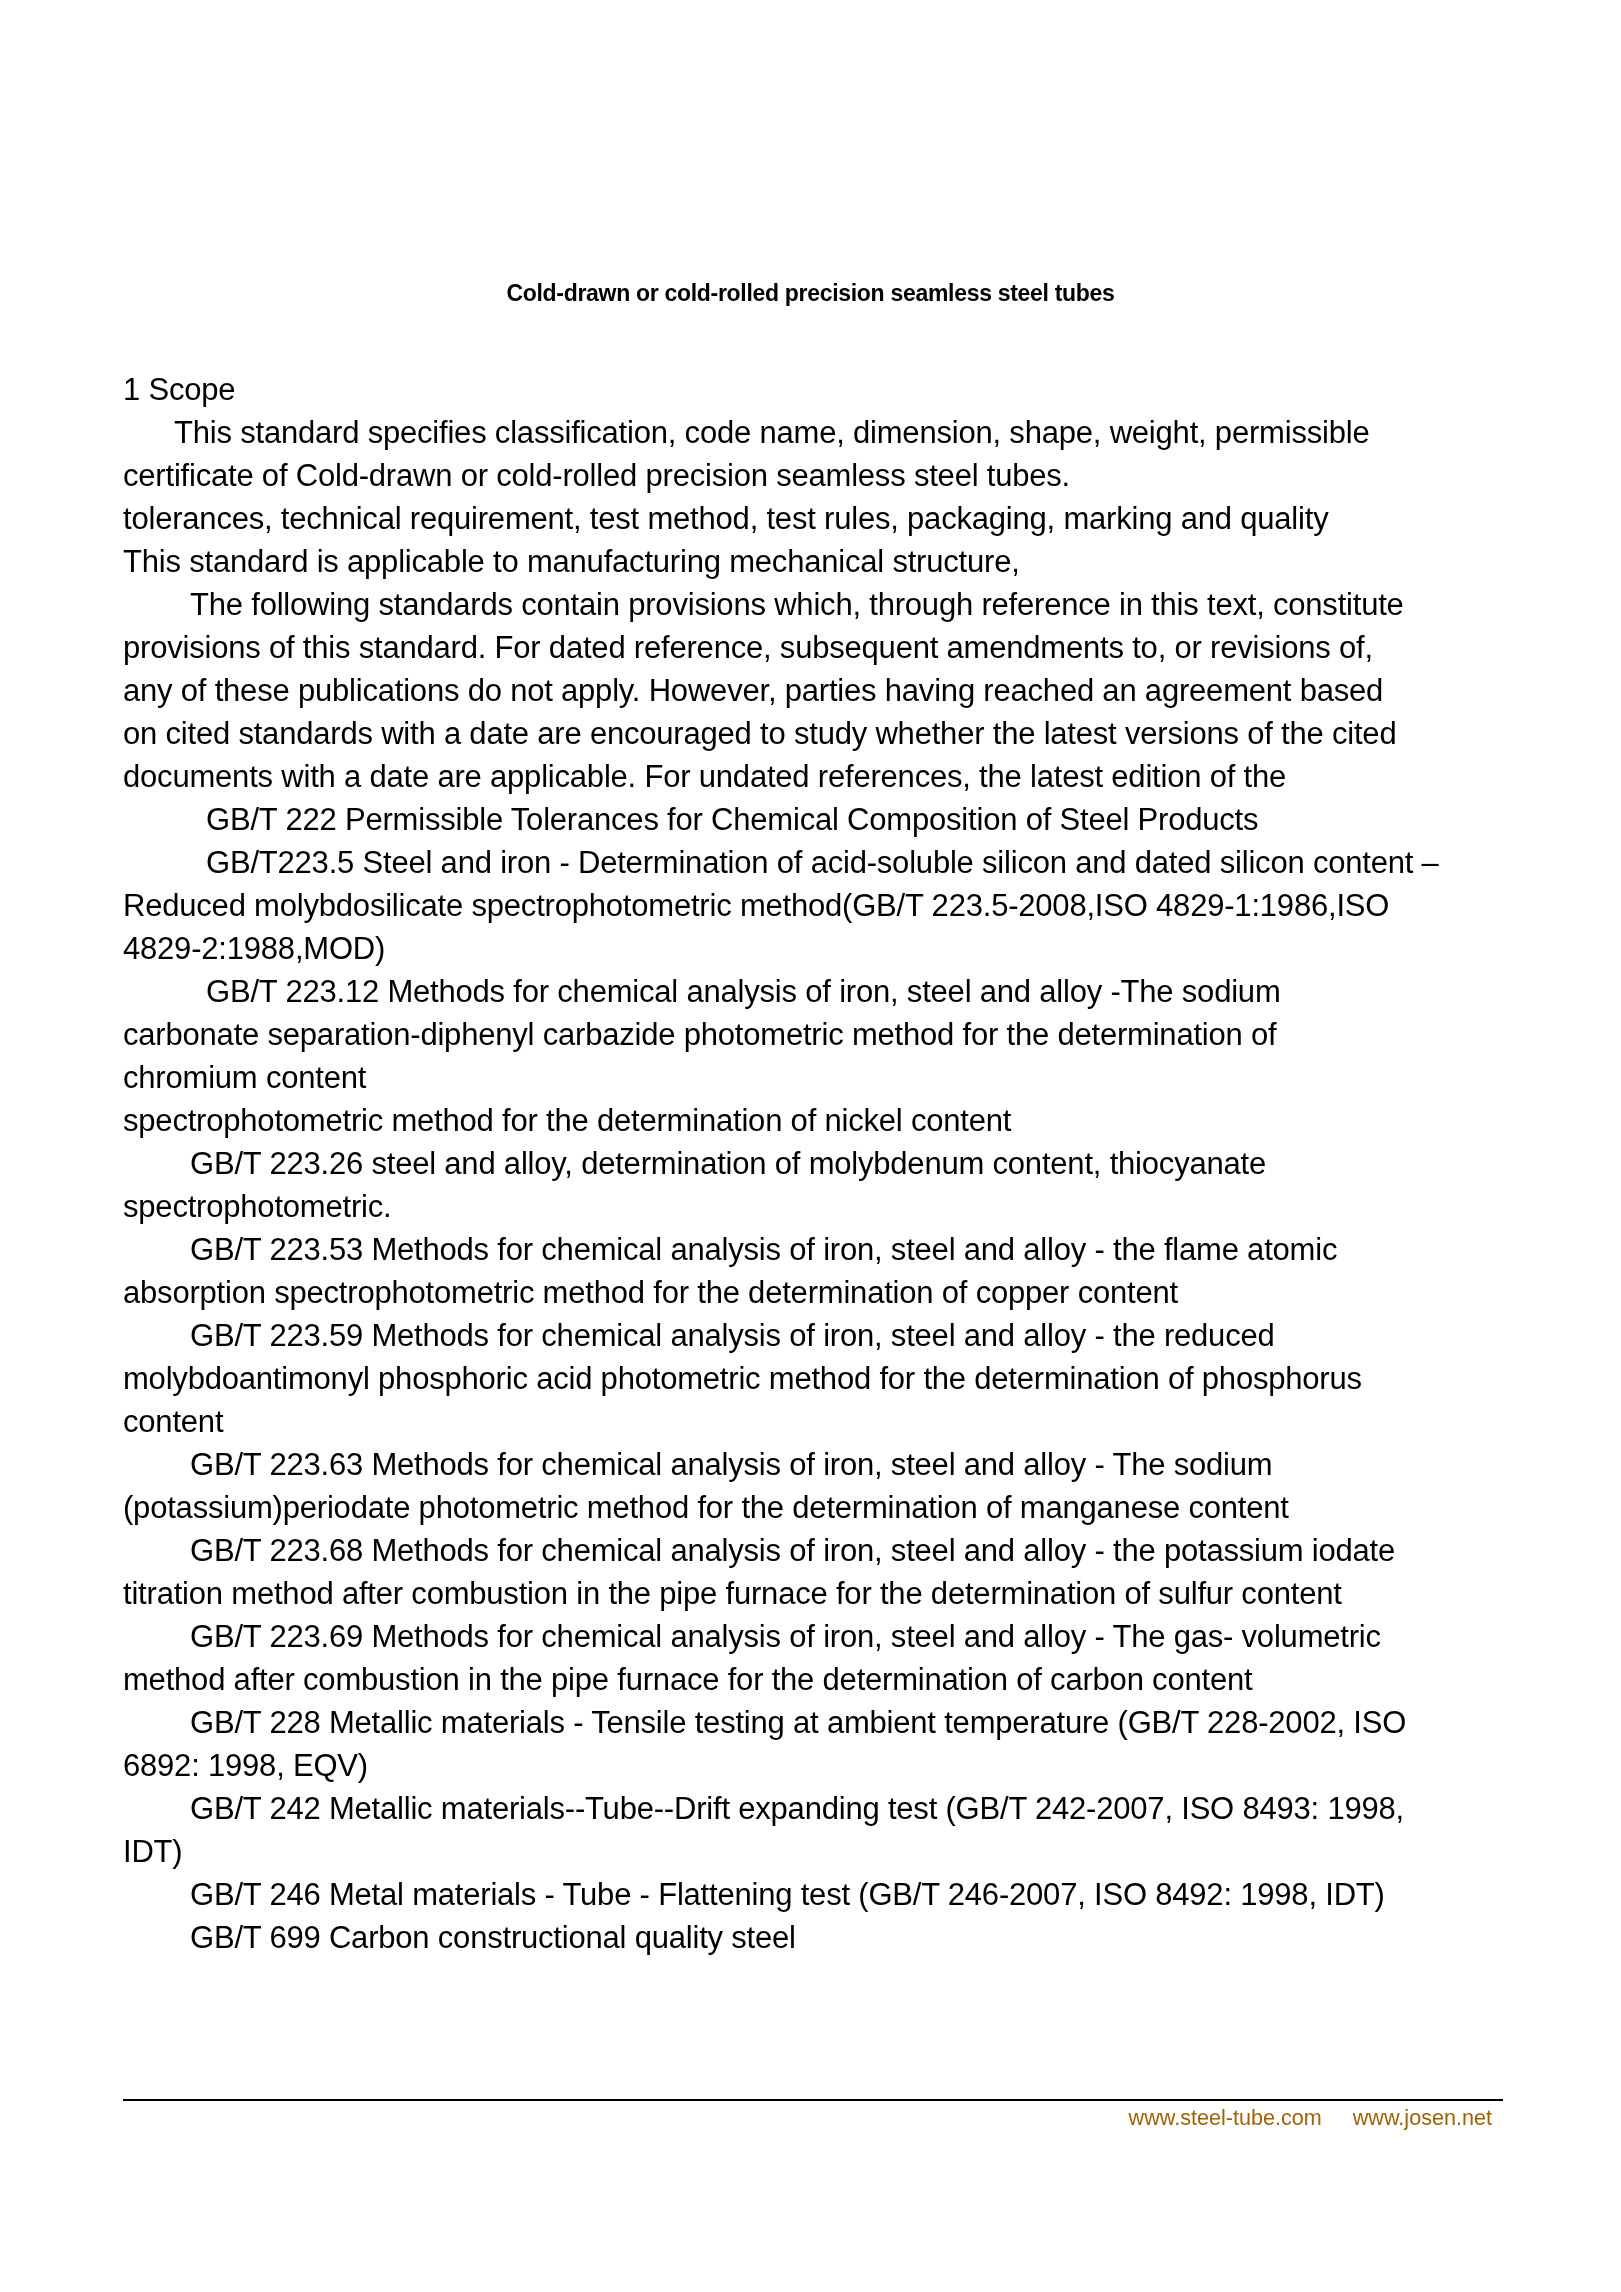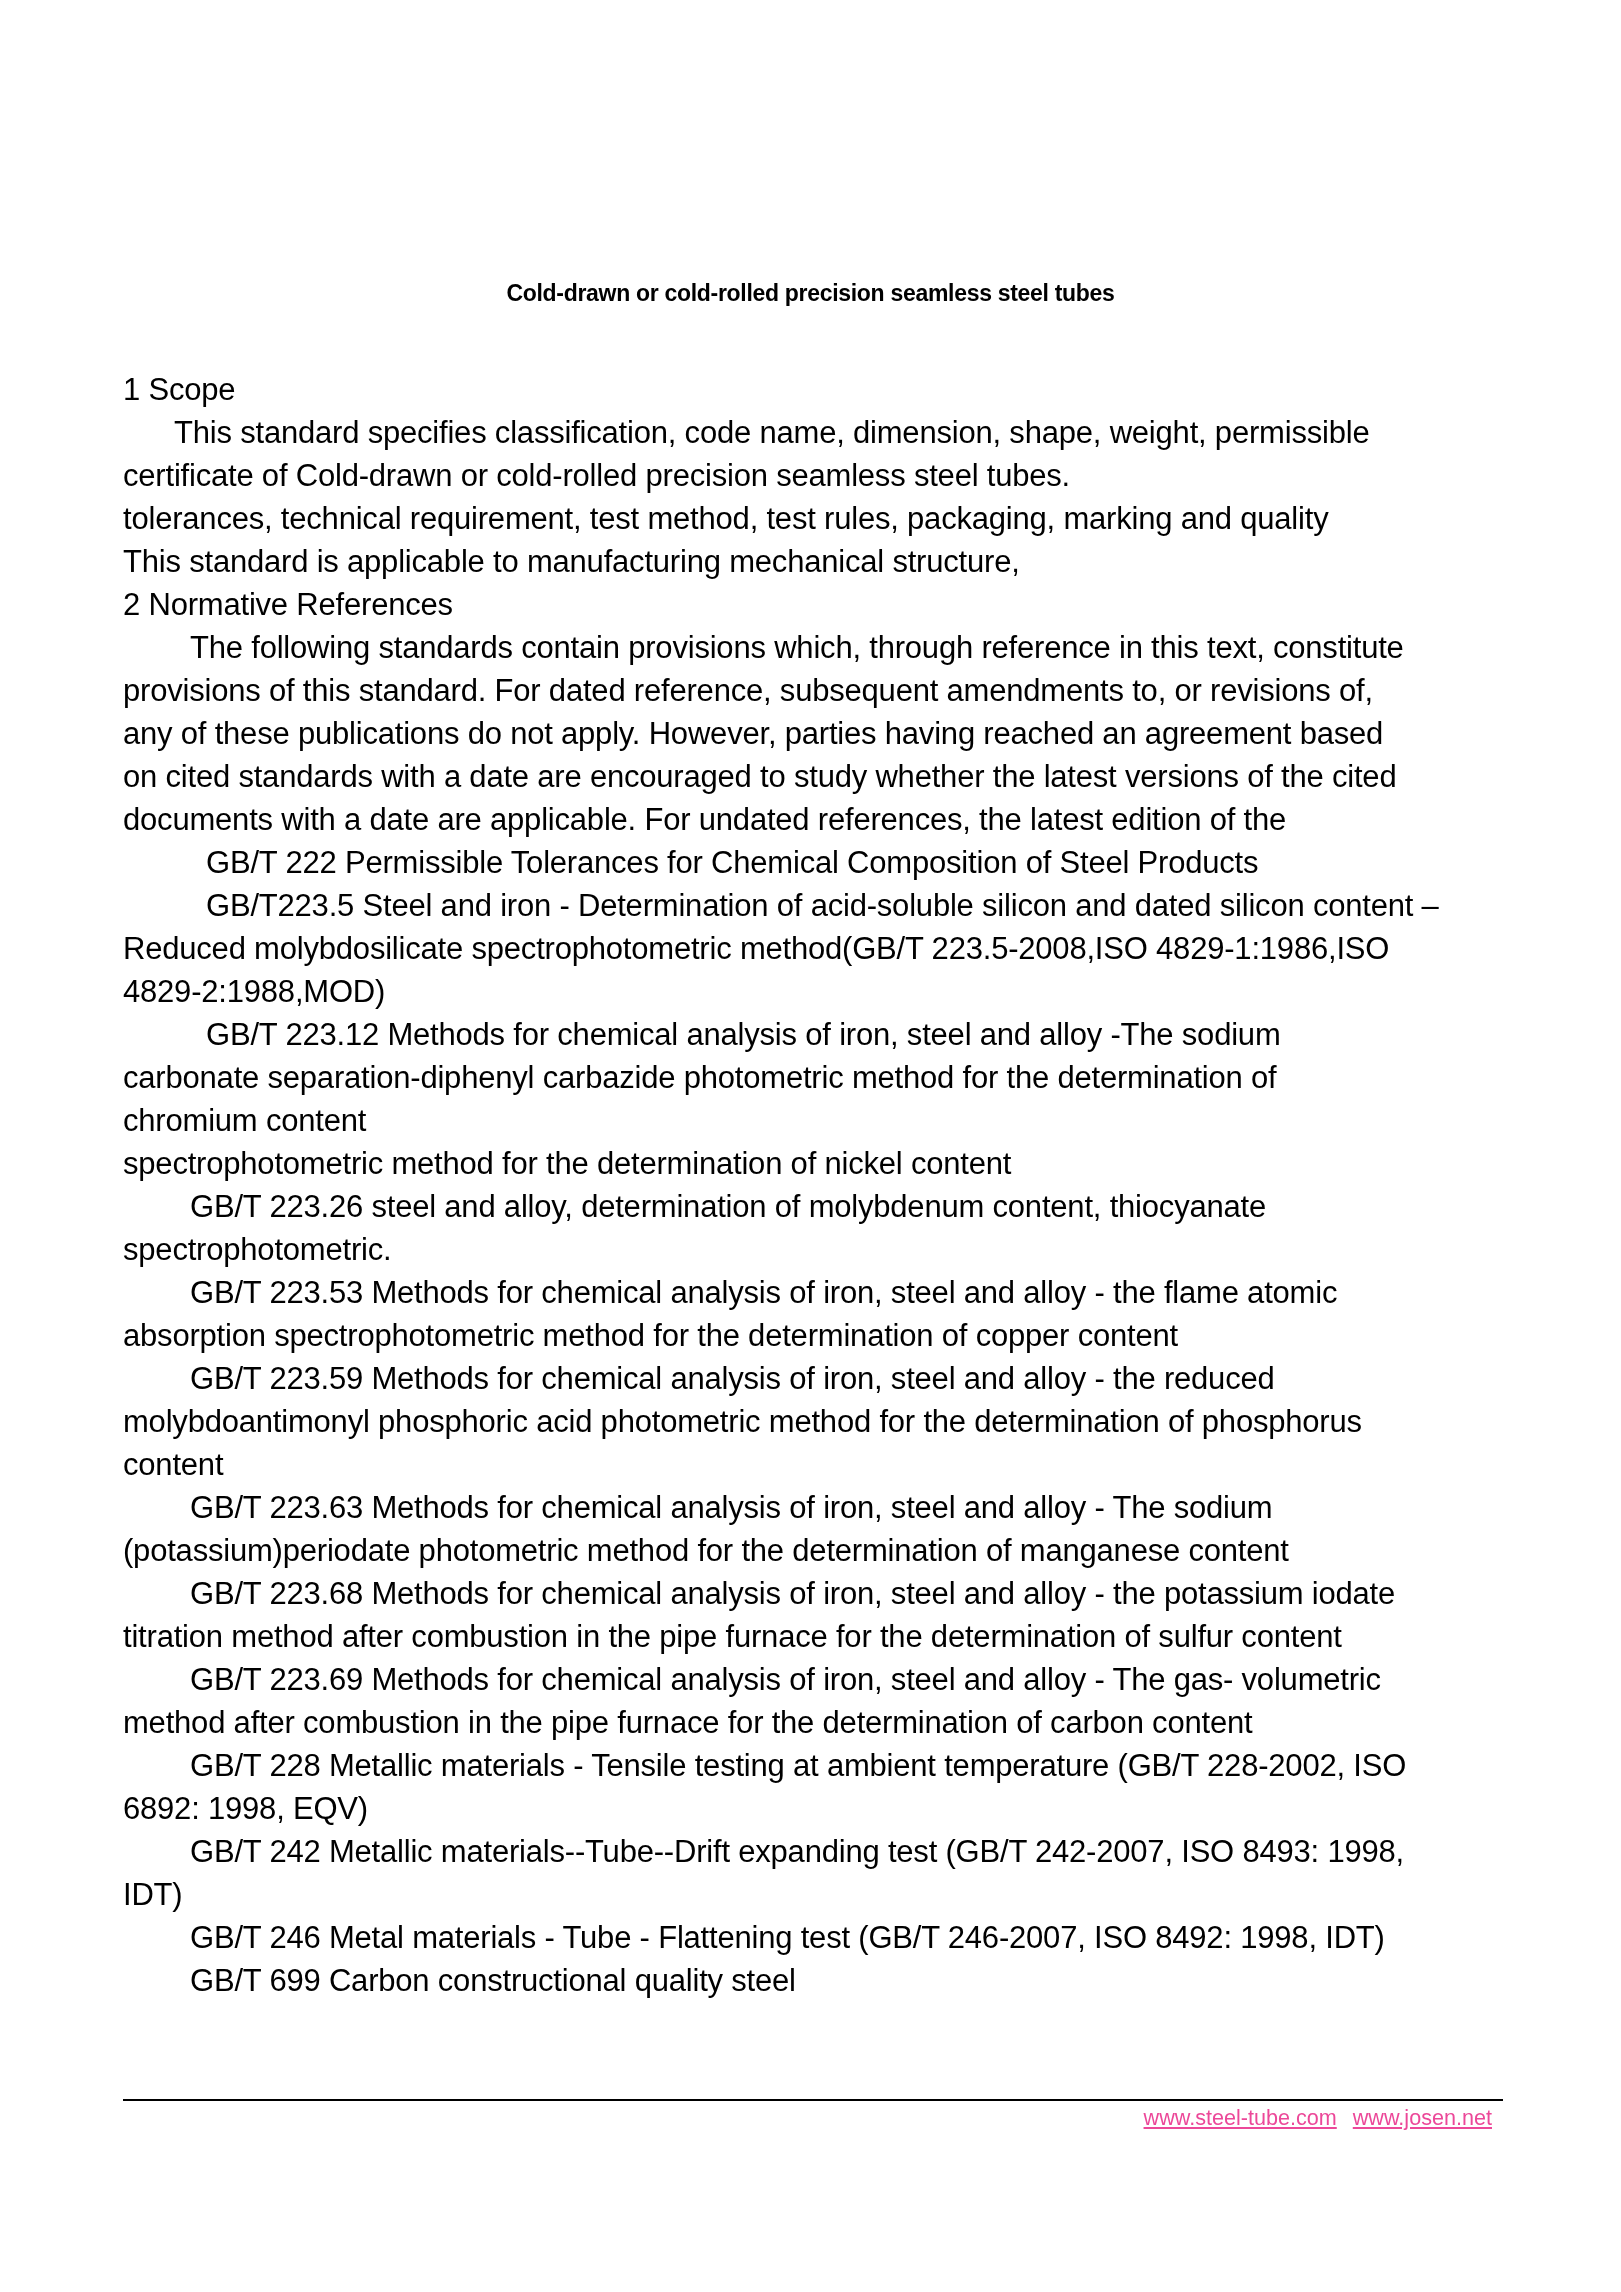--- a/index.html
+++ b/index.html
@@ -9,35 +9,34 @@
   .title { position: absolute; top: 280px; left: 0; width: 1621px; text-align: center;
            font-weight: bold; font-size: 23px; letter-spacing: -0.3px; }
   .body { position: absolute; top: 368px; left: 123px; width: 1392px;
           font-size: 31px; line-height: 43px; letter-spacing: -0.2px; }
   .line { white-space: pre; display: block; height: 43px; }
   .ind1 { padding-left: 51px; }
   .ind2 { padding-left: 67px; }
   .ind3 { padding-left: 83px; }
   .rule { position: absolute; top: 2099px; left: 123px; width: 1380px; height: 2px; background: #000; }
   .footer { position: absolute; top: 2105px; right: 129px; font-size: 21.6px; }
-  .footer a { color: #ec4899; text-decoration: underline; margin-left: 10px; }
+  .footer a { color: #a16207; margin-left: 25px; }
 </style>
 </head>
 <body>
 
 <div class="page">
   <div class="title">Cold-drawn or cold-rolled precision seamless steel tubes</div>
 
   <div class="body" id="doc-body">
       <span class="line">1 Scope</span>
       <span class="line ind1">This standard specifies classification, code name, dimension, shape, weight, permissible</span>
       <span class="line">certificate of Cold-drawn or cold-rolled precision seamless steel tubes.</span>
       <span class="line">tolerances, technical requirement, test method, test rules, packaging, marking and quality</span>
       <span class="line">This standard is applicable to manufacturing mechanical structure,</span>
-      <span class="line">2 Normative References</span>
       <span class="line ind2">The following standards contain provisions which, through reference in this text, constitute</span>
       <span class="line">provisions of this standard. For dated reference, subsequent amendments to, or revisions of,</span>
       <span class="line">any of these publications do not apply. However, parties having reached an agreement based</span>
       <span class="line">on cited standards with a date are encouraged to study whether the latest versions of the cited</span>
       <span class="line">documents with a date are applicable. For undated references, the latest edition of the</span>
       <span class="line ind3">GB/T 222 Permissible Tolerances for Chemical Composition of Steel Products</span>
       <span class="line ind3">GB/T223.5 Steel and iron - Determination of acid-soluble silicon and dated silicon content –</span>
       <span class="line">Reduced molybdosilicate spectrophotometric method(GB/T 223.5-2008,ISO 4829-1:1986,ISO</span>
       <span class="line">4829-2:1988,MOD)</span>
       <span class="line ind3">GB/T 223.12 Methods for chemical analysis of iron, steel and alloy -The sodium</span>

